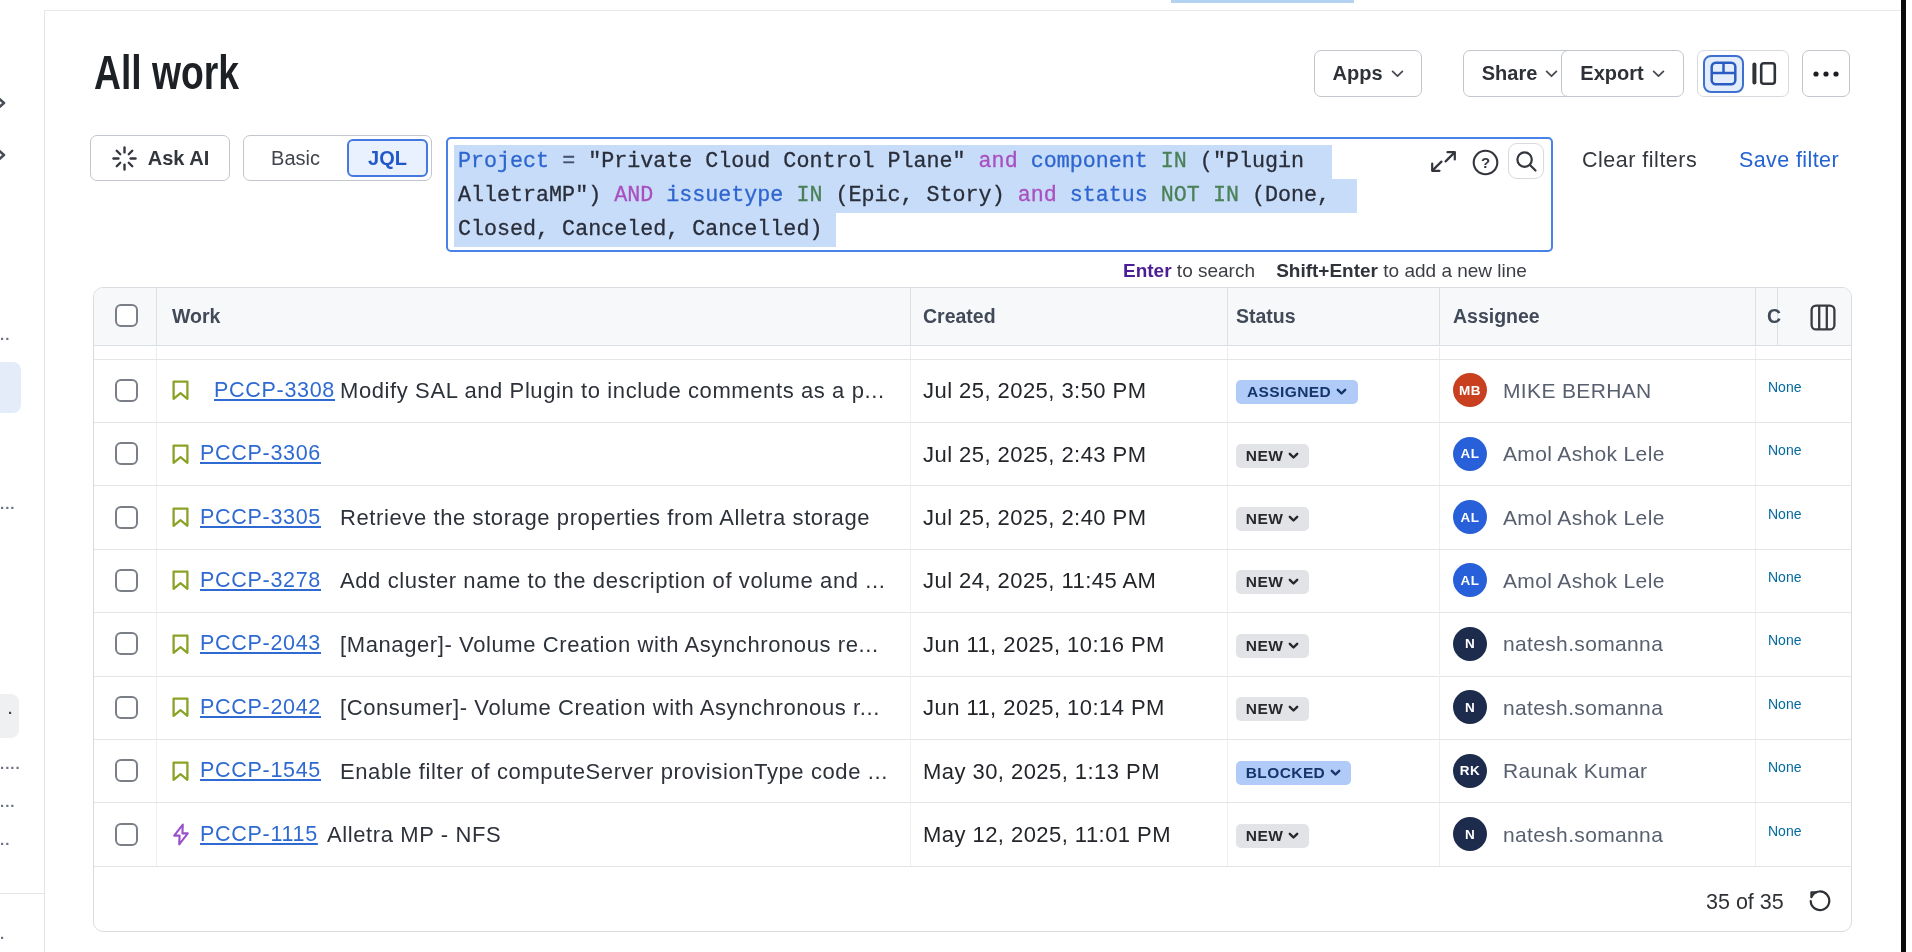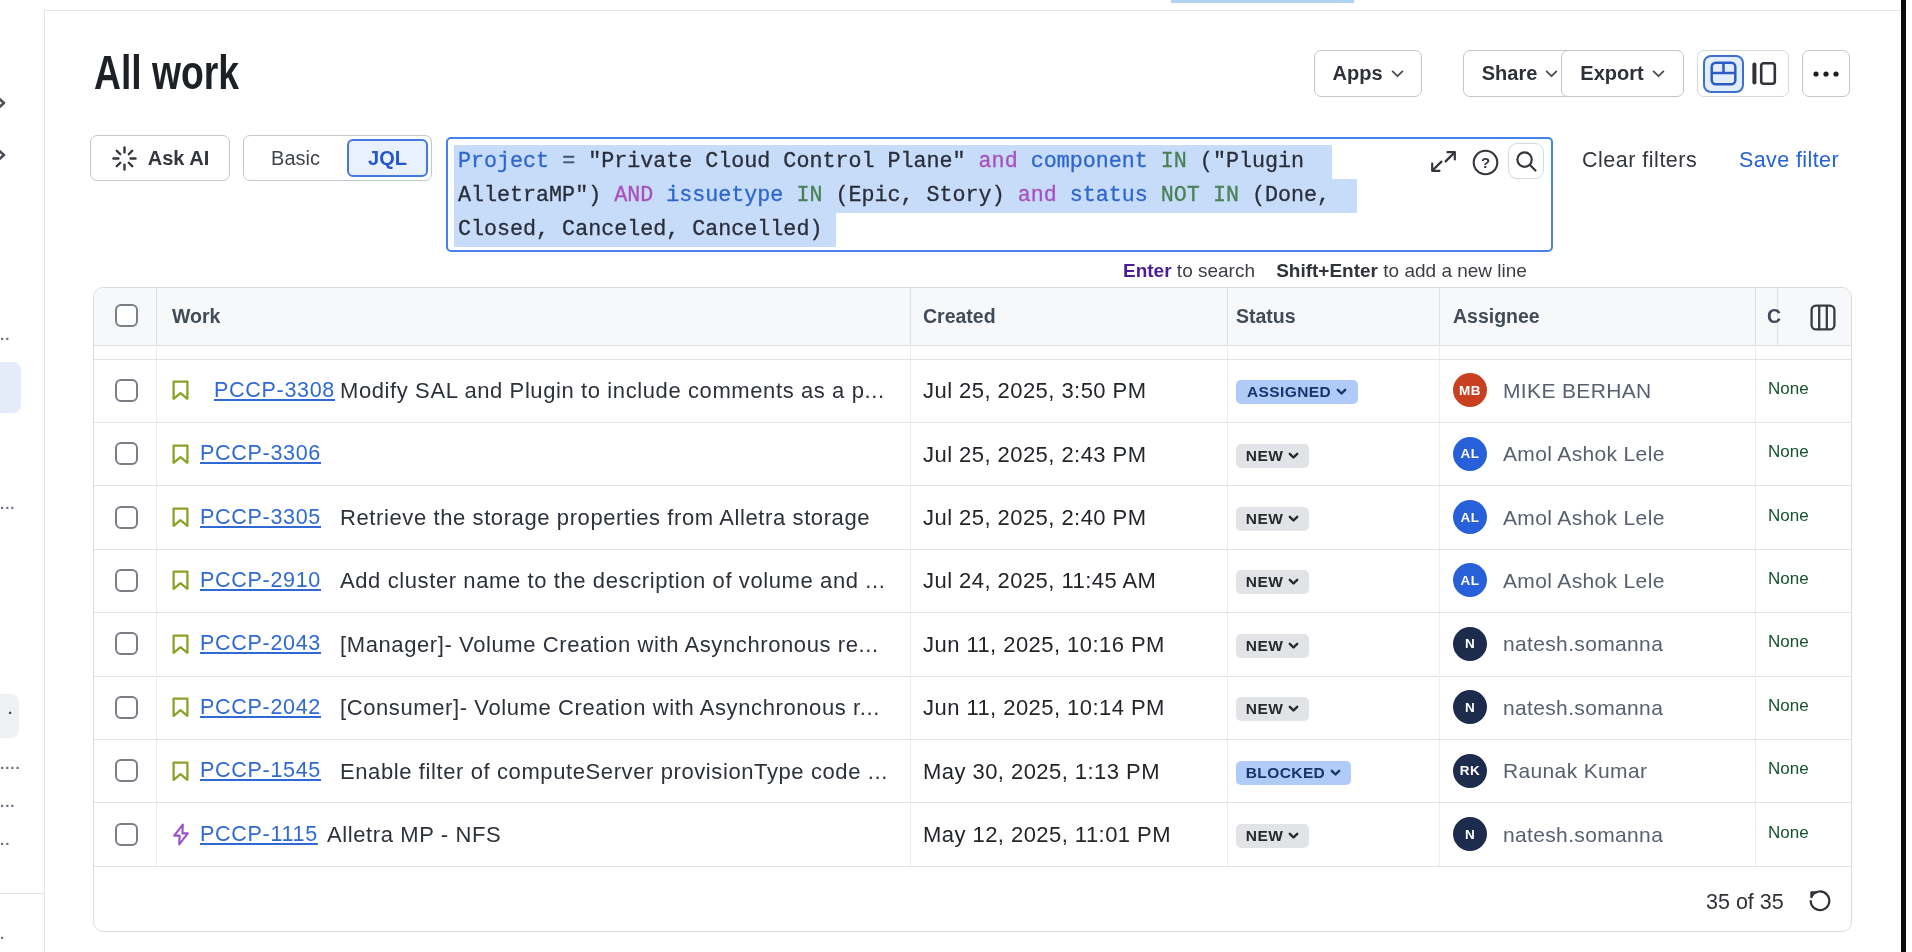--- a/index.html
+++ b/index.html
@@ -15,21 +15,21 @@
     border-radius:6px; background:#fff; }
   .chip { position:absolute; height:24px; border-radius:5px; display:flex;
     align-items:center; justify-content:center; gap:5px; font-size:15.5px;
     font-weight:700; letter-spacing:0.4px; }
   .chip.blue { background:#b0cbf8; color:#15356b; }
   .chip.gray { background:#e2e3e6; color:#26282c; }
   .av { position:absolute; width:34px; height:34px; border-radius:50%; color:#fff;
     font-size:13.5px; font-weight:700; display:flex; align-items:center;
     justify-content:center; letter-spacing:0.4px; }
   .name { position:absolute; font-size:21px; letter-spacing:0.35px; color:#586070; white-space:nowrap; }
-  .none { position:absolute; font-size:17px; color:#14532d; }
+  .none { position:absolute; font-size:14px; color:#0369a1; }
   .datec { position:absolute; font-size:22px; letter-spacing:0.45px; color:#222529; white-space:nowrap; }
   .link { font-size:21.5px; color:#2e6ad1; text-decoration:underline;
     letter-spacing:0.7px; white-space:nowrap; }
   .summ { font-size:22px; letter-spacing:0.6px; color:#2d3139; white-space:nowrap; }
 </style>
 </head>
 <body>
 
 <div class="abs" style="left:1171px; top:0; width:183px; height:2.5px; background:#b3d3f0;"></div>
 
@@ -250,21 +250,21 @@
   <div class="abs" style="left:0; top:324.1px; width:1759px; height:1px; background:#e3e5e9;"></div>
   <div class="vline" style="left:62px; top:261.7px; height:62.4px; background:#eceef1;"></div>
   <div class="vline" style="left:816px; top:261.7px; height:62.4px; background:#eceef1;"></div>
   <div class="vline" style="left:1133px; top:261.7px; height:62.4px; background:#eceef1;"></div>
   <div class="vline" style="left:1345px; top:261.7px; height:62.4px; background:#eceef1;"></div>
   <div class="vline" style="left:1661px; top:261.7px; height:62.4px; background:#eceef1;"></div>
   <div class="cb" style="left:20.7px; top:280.9px;"></div>
   <svg class="abs" style="left:76px; top:281.4px;" width="21" height="22" viewBox="0 0 21 22">
         <path d="M3.6 2.6 h13.8 v17.2 l-6.9 -5.6 l-6.9 5.6 z" fill="none" stroke="#8aa327" stroke-width="2.3" stroke-linejoin="round"></path>
       </svg>
-  <div class="abs link" style="left:106px; top:279.9px;">PCCP-2910</div>
+  <div class="abs link" style="left:106px; top:279.9px;">PCCP-3278</div>
   <div class="abs summ" style="left:246px; top:280.4px;">Add cluster name to the description of volume and ...</div>
   <div class="datec" style="left:829px; top:280.4px;">Jul 24, 2025, 11:45 AM</div>
   <div class="chip gray" style="left:1142px; top:282.4px; width:73px;">NEW<svg width="11" height="8" viewBox="0 0 11 8">
           <path d="M1.8 1.8 L5.5 5.5 L9.2 1.8" fill="none" stroke="currentColor" stroke-width="2.4" stroke-linecap="round" stroke-linejoin="round"></path>
         </svg></div>
   <div class="av" style="left:1359px; top:275.4px; background:#2760d8;">AL</div>
   <div class="name" style="left:1409px; top:280.9px;">Amol Ashok Lele</div>
   <div class="none" style="left:1674px; top:280.9px;">None</div>
 
   <div class="abs" style="left:0; top:387.5px; width:1759px; height:1px; background:#e3e5e9;"></div>

